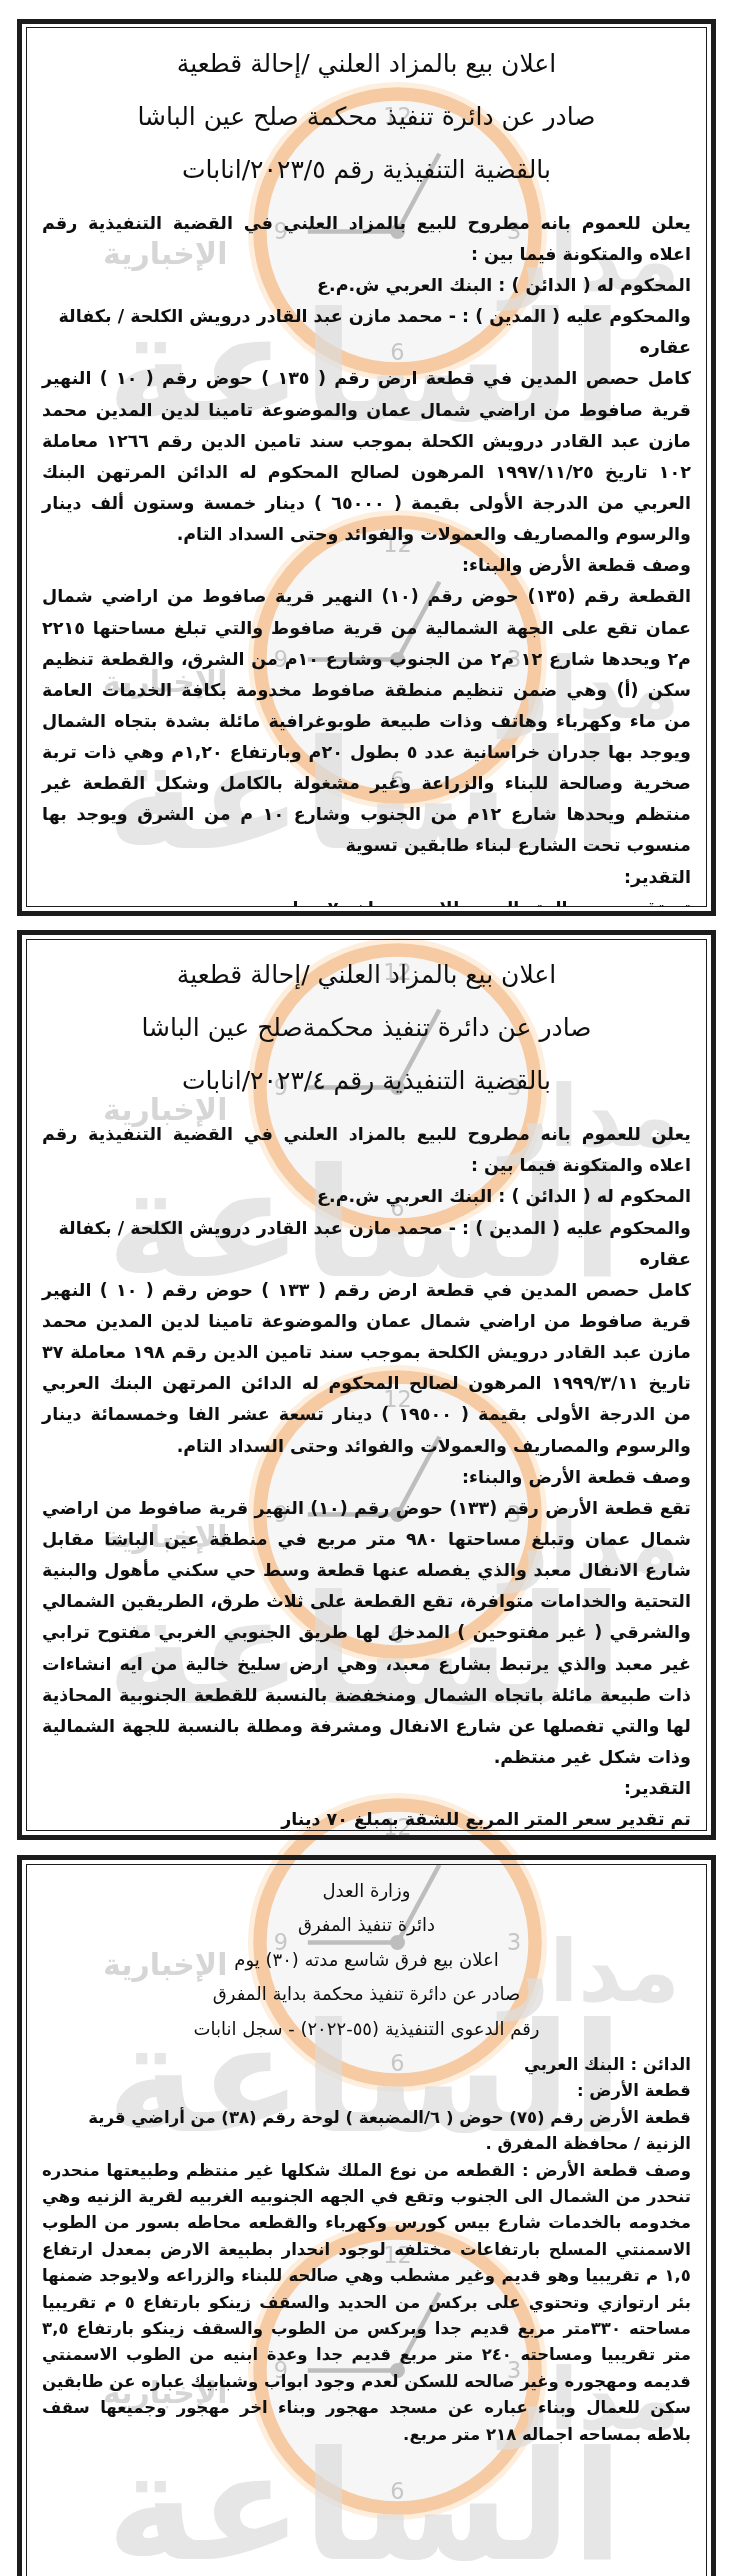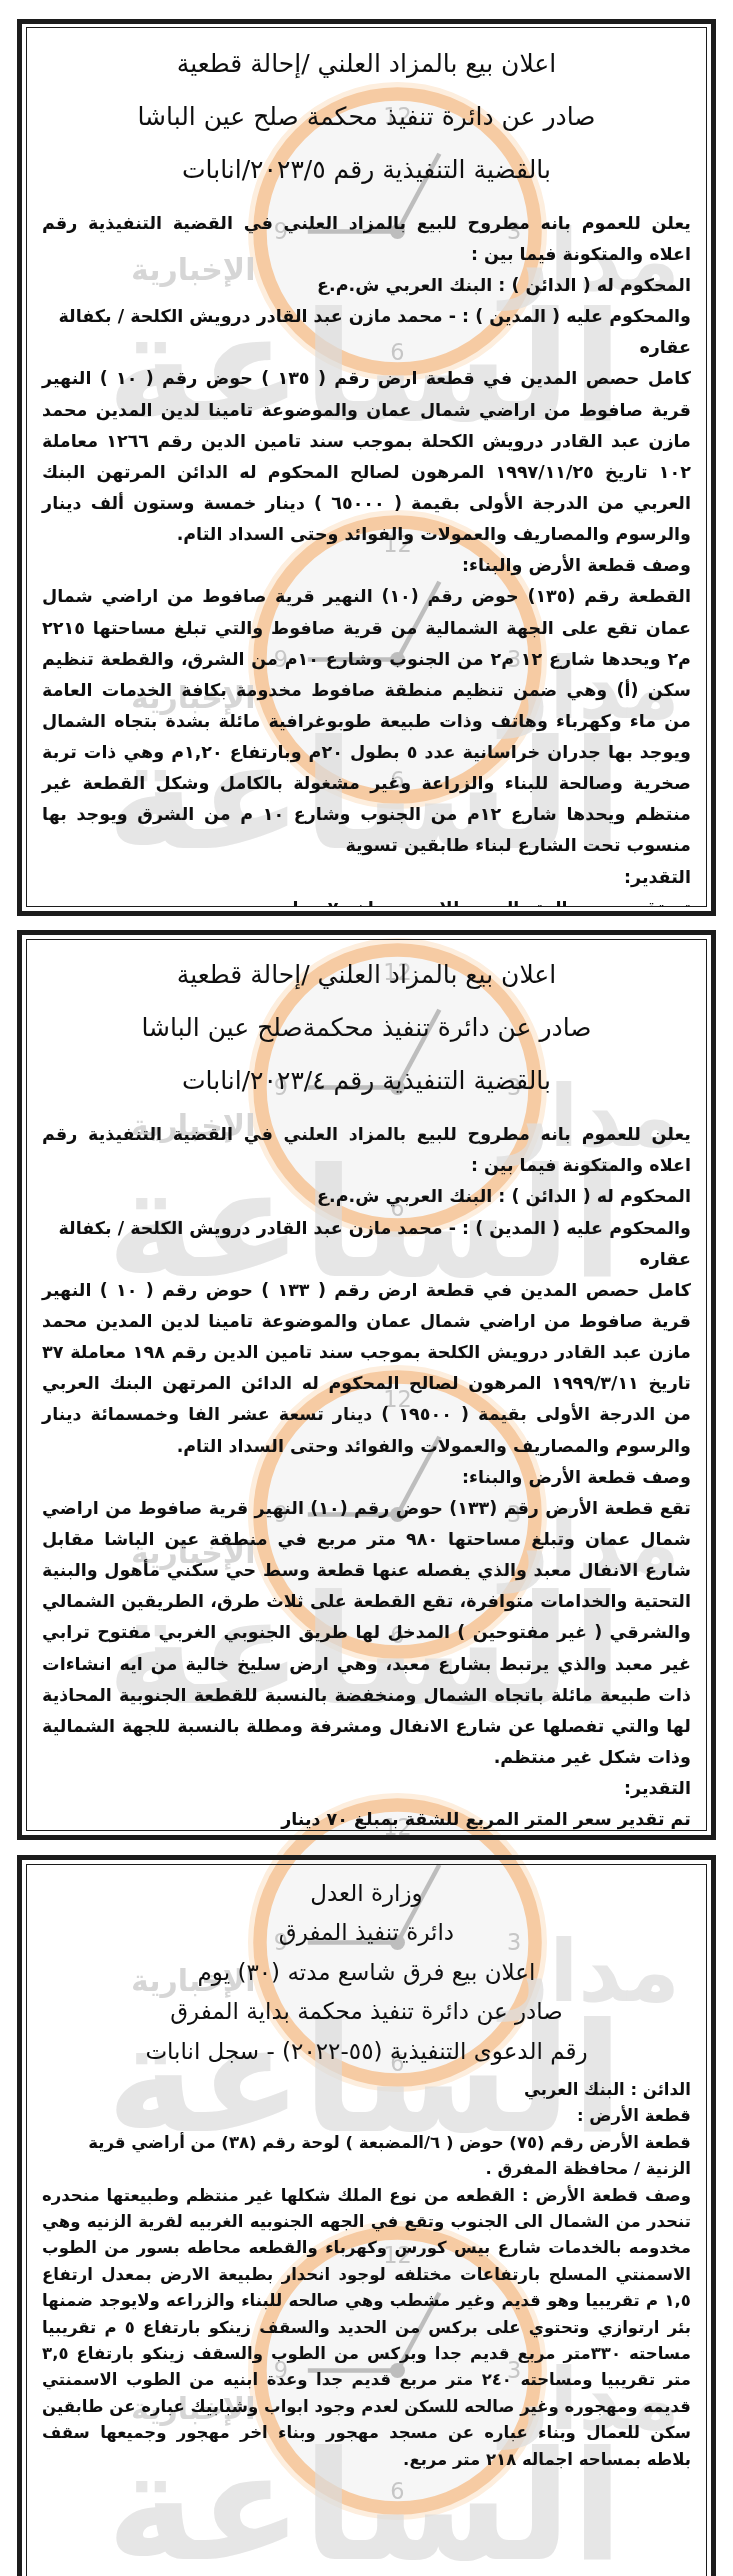--- a/index.html
+++ b/index.html
@@ -22,22 +22,22 @@
     position:absolute; top:206px; left:-20.6px; width:453px;
     font-size:152px; font-weight:bold; color:#dcdcdc;
     text-align:left; line-height:1.05; letter-spacing:-2.1px; opacity:.7;
     white-space:nowrap;
   }
   .wm .wm-top {
     position:absolute; top:129px; right:-77px;
     font-size:85px; font-weight:bold; color:#dedede; opacity:.75;
   }
   .wm .wm-side {
-    position:absolute; top:170px; left:-88px;
-    font-size:30px; font-weight:bold; color:#d2d2d2; opacity:.9;margin-left:28px;
+    position:absolute; top:154px; left:-88px;
+    font-size:30px; font-weight:bold; color:#d2d2d2; opacity:.9;
   }
 
   
   .notice {
     position:absolute; left:17px; width:699px;
     border:5.7px solid #1c1c1c;
     padding:3.6px; box-sizing:border-box;
     background:transparent; z-index:1;
   }
   .notice .inner {
@@ -46,21 +46,21 @@
     padding:12.4px 15.5px;
     overflow:hidden;
     direction:rtl;
   }
   #n1 { top:18.5px;   height:897px; }
   #n2 { top:930px; height:910px; }
   #n3 { top:1855px; height:910px; }
 
   .t { text-align:center; font-weight:normal; }
   #n1 .t, #n2 .t { font-size:25px; margin:8.2px 0 24px; }
-  #n3 .t { font-size:23px; margin:3.1px 0 13.4px; }
+  #n3 .t { font-size:18px; margin:3.1px 0 13.4px; }
 
   p.b { margin:0; font-weight:bold; }
   #n1 p.b, #n2 p.b { font-size:17.5px; line-height:1.78; }
   #n3 p.b { font-size:16.5px; line-height:1.60; }
 
   .j { text-align:justify; text-align-last:right; }
   .r { text-align:right; }
   .gap { margin-top:11.3px; }
 </style>
 </head>

